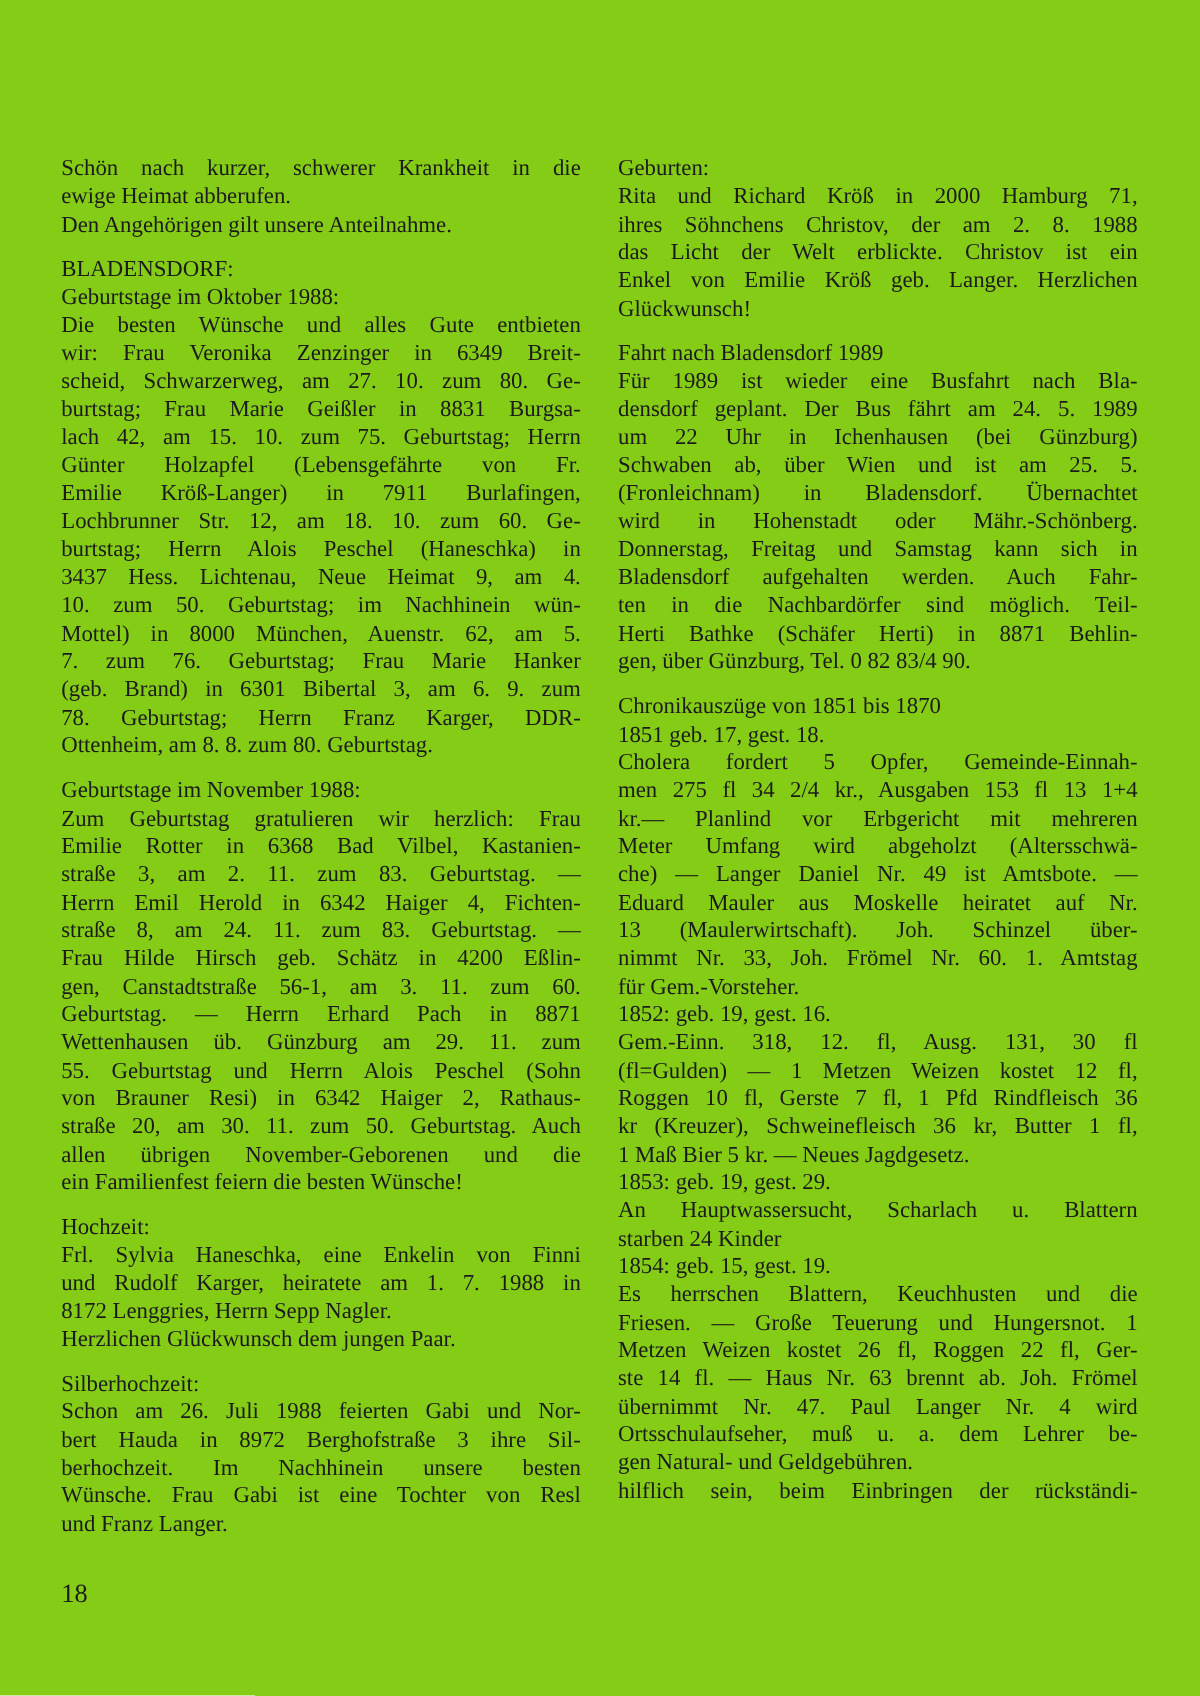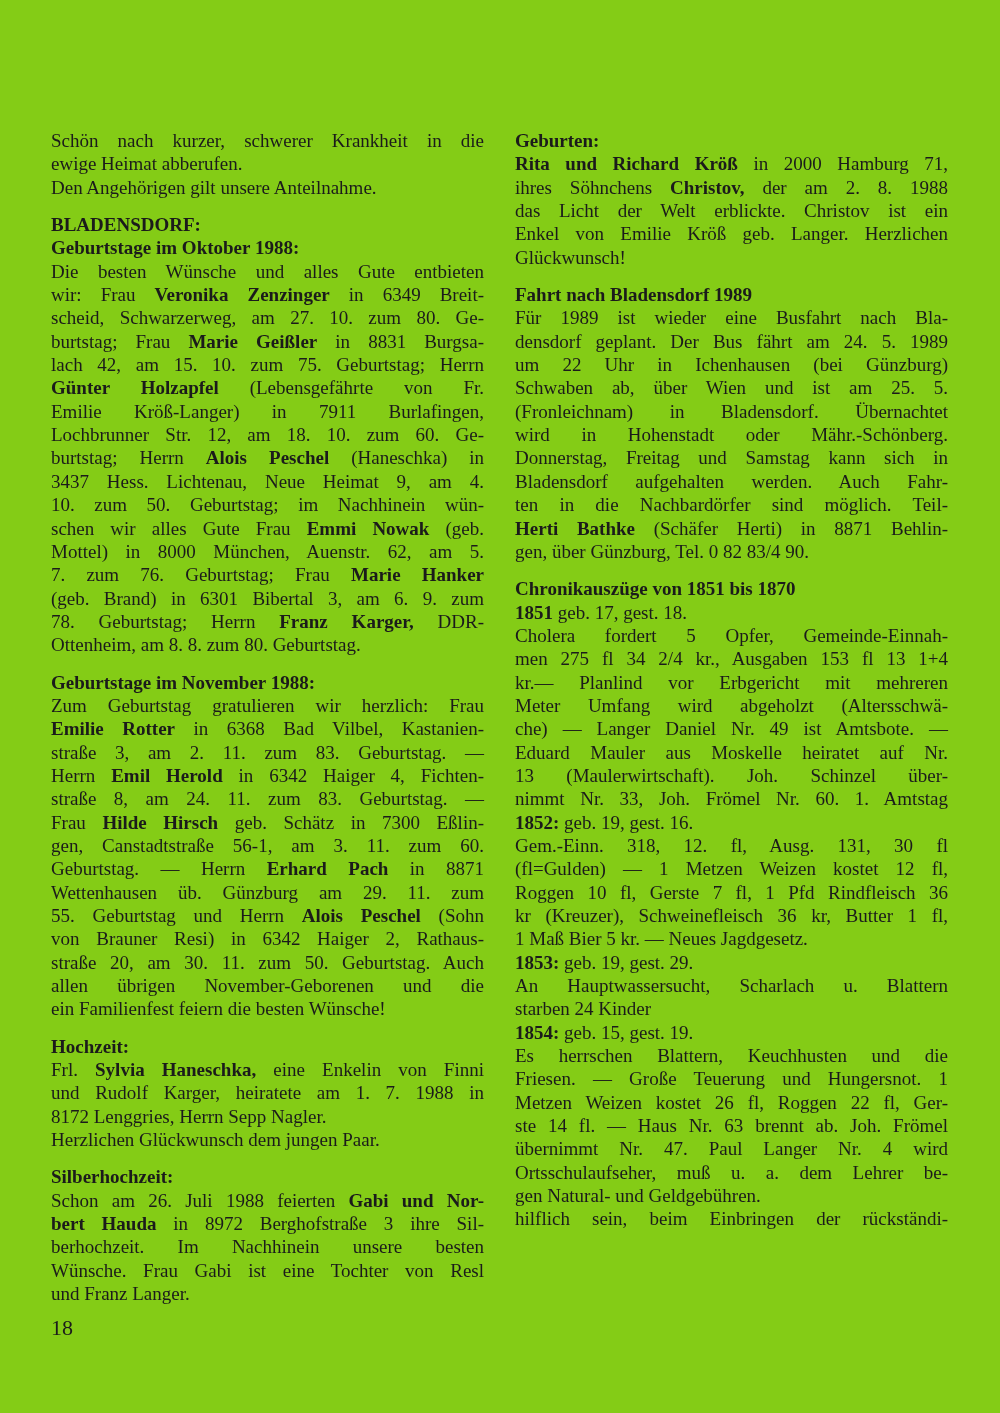--- a/index.html
+++ b/index.html
@@ -25,21 +25,21 @@
   }
   .col-left  { left: 51px;  }
   .col-right { left: 515px; }
   .block + .block { margin-top: 14px; }
   .line { text-align: left; }
   .line.fill {
     text-align: justify;
     text-align-last: justify;
     text-justify: inter-word;
   }
-  .b { font-weight: 700; }
+  .b { font-weight: 400; }
   .pagenum {
     position: absolute;
     left: 51px;
     top: 1316px;
     font-size: 22px;
     line-height: 23px;
   }
 </style>
 </head>
 <body>
@@ -58,35 +58,34 @@
         <div class="line fill"><span>wir: Frau </span><span class="b">Veronika Zenzinger</span><span> in 6349 Breit-</span></div>
         <div class="line fill"><span>scheid, Schwarzerweg, am 27. 10. zum 80. Ge-</span></div>
         <div class="line fill"><span>burtstag; Frau </span><span class="b">Marie Geißler</span><span> in 8831 Burgsa-</span></div>
         <div class="line fill"><span>lach 42, am 15. 10. zum 75. Geburtstag; Herrn</span></div>
         <div class="line fill"><span class="b">Günter Holzapfel</span><span> (Lebensgefährte von Fr.</span></div>
         <div class="line fill"><span>Emilie Kröß-Langer) in 7911 Burlafingen,</span></div>
         <div class="line fill"><span>Lochbrunner Str. 12, am 18. 10. zum 60. Ge-</span></div>
         <div class="line fill"><span>burtstag; Herrn </span><span class="b">Alois Peschel</span><span> (Haneschka) in</span></div>
         <div class="line fill"><span>3437 Hess. Lichtenau, Neue Heimat 9, am 4.</span></div>
         <div class="line fill"><span>10. zum 50. Geburtstag; im Nachhinein wün-</span></div>
-        <div class="line fill"><span>schen wir alles Gute Frau </span><span class="b">Emmi Nowak</span><span> (geb.</span></div>
         <div class="line fill"><span>Mottel) in 8000 München, Auenstr. 62, am 5.</span></div>
         <div class="line fill"><span>7. zum 76. Geburtstag; Frau </span><span class="b">Marie Hanker</span></div>
         <div class="line fill"><span>(geb. Brand) in 6301 Bibertal 3, am 6. 9. zum</span></div>
         <div class="line fill"><span>78. Geburtstag; Herrn </span><span class="b">Franz Karger,</span><span> DDR-</span></div>
         <div class="line"><span>Ottenheim, am 8. 8. zum 80. Geburtstag.</span></div>
       </div>
       <div class="block">
         <div class="line"><span class="b">Geburtstage im November 1988:</span></div>
         <div class="line fill"><span>Zum Geburtstag gratulieren wir herzlich: Frau</span></div>
         <div class="line fill"><span class="b">Emilie Rotter</span><span> in 6368 Bad Vilbel, Kastanien-</span></div>
         <div class="line fill"><span>straße 3, am 2. 11. zum 83. Geburtstag. —</span></div>
         <div class="line fill"><span>Herrn </span><span class="b">Emil Herold</span><span> in 6342 Haiger 4, Fichten-</span></div>
         <div class="line fill"><span>straße 8, am 24. 11. zum 83. Geburtstag. —</span></div>
-        <div class="line fill"><span>Frau </span><span class="b">Hilde Hirsch</span><span> geb. Schätz in 7300 Eßlin-</span></div>
+        <div class="line fill"><span>Frau </span><span class="b">Hilde Hirsch</span><span> geb. Schätz in 4200 Eßlin-</span></div>
         <div class="line fill"><span>gen, Canstadtstraße 56-1, am 3. 11. zum 60.</span></div>
         <div class="line fill"><span>Geburtstag. — Herrn </span><span class="b">Erhard Pach</span><span> in 8871</span></div>
         <div class="line fill"><span>Wettenhausen üb. Günzburg am 29. 11. zum</span></div>
         <div class="line fill"><span>55. Geburtstag und Herrn </span><span class="b">Alois Peschel</span><span> (Sohn</span></div>
         <div class="line fill"><span>von Brauner Resi) in 6342 Haiger 2, Rathaus-</span></div>
         <div class="line fill"><span>straße 20, am 30. 11. zum 50. Geburtstag. Auch</span></div>
         <div class="line fill"><span>allen übrigen November-Geborenen und die</span></div>
         <div class="line"><span>ein Familienfest feiern die besten Wünsche!</span></div>
       </div>
       <div class="block">
@@ -132,20 +131,21 @@
         <div class="line"><span class="b">Chronikauszüge von 1851 bis 1870</span></div>
         <div class="line"><span class="b">1851</span><span> geb. 17, gest. 18.</span></div>
         <div class="line fill"><span>Cholera fordert 5 Opfer, Gemeinde-Einnah-</span></div>
         <div class="line fill"><span>men 275 fl 34 2/4 kr., Ausgaben 153 fl 13 1+4</span></div>
         <div class="line fill"><span>kr.— Planlind vor Erbgericht mit mehreren</span></div>
         <div class="line fill"><span>Meter Umfang wird abgeholzt (Altersschwä-</span></div>
         <div class="line fill"><span>che) — Langer Daniel Nr. 49 ist Amtsbote. —</span></div>
         <div class="line fill"><span>Eduard Mauler aus Moskelle heiratet auf Nr.</span></div>
         <div class="line fill"><span>13 (Maulerwirtschaft). Joh. Schinzel über-</span></div>
         <div class="line fill"><span>nimmt Nr. 33, Joh. Frömel Nr. 60. 1. Amtstag</span></div>
+        <div class="line"><span>für Gem.-Vorsteher.</span></div>
         <div class="line"><span class="b">1852:</span><span> geb. 19, gest. 16.</span></div>
         <div class="line fill"><span>Gem.-Einn. 318, 12. fl, Ausg. 131, 30 fl</span></div>
         <div class="line fill"><span>(fl=Gulden) — 1 Metzen Weizen kostet 12 fl,</span></div>
         <div class="line fill"><span>Roggen 10 fl, Gerste 7 fl, 1 Pfd Rindfleisch 36</span></div>
         <div class="line fill"><span>kr (Kreuzer), Schweinefleisch 36 kr, Butter 1 fl,</span></div>
         <div class="line"><span>1 Maß Bier 5 kr. — Neues Jagdgesetz.</span></div>
         <div class="line"><span class="b">1853:</span><span> geb. 19, gest. 29.</span></div>
         <div class="line fill"><span>An Hauptwassersucht, Scharlach u. Blattern</span></div>
         <div class="line"><span>starben 24 Kinder</span></div>
         <div class="line"><span class="b">1854:</span><span> geb. 15, gest. 19.</span></div>

